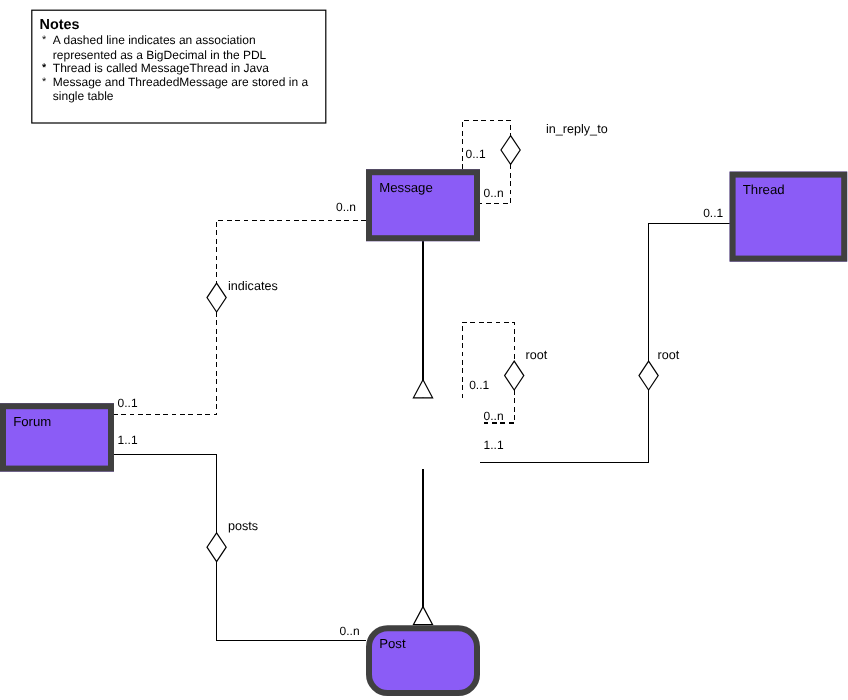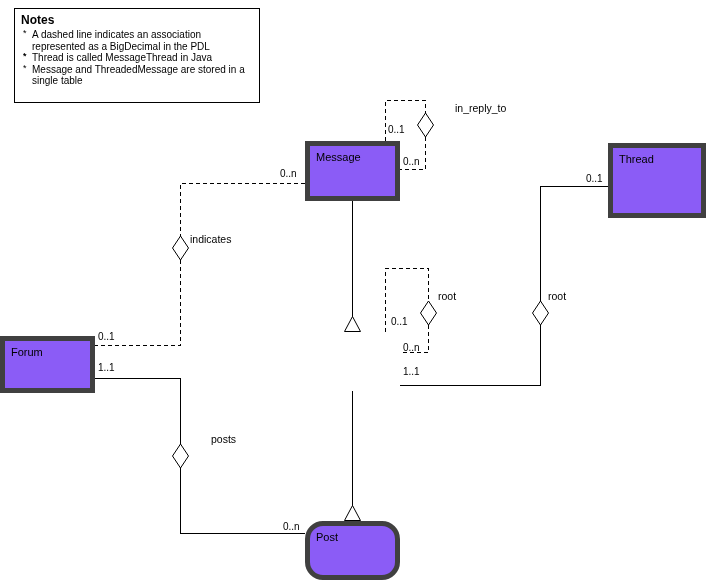--- a/index.html
+++ b/index.html
@@ -14,21 +14,21 @@
   .entity .elabel{
     display:block;padding:5px 0 0 6px;font-size:11px;line-height:12px;white-space:nowrap;
   }
   .mult{
     position:absolute;font-size:10px;line-height:11px;white-space:nowrap;background:transparent;
   }
   .assoc{
     position:absolute;font-size:10.5px;line-height:11px;white-space:nowrap;background:#fff;padding:0 1px;
   }
   .notes{
-    position:absolute;left:14px;top:8px;width:246px;height:95px;border:1px solid #000;
+    position:absolute;left:26px;top:8px;width:246px;height:95px;border:1px solid #000;
     box-sizing:border-box;background:#fff;padding:4px 6px 0 6px;
   }
   .notes .ntitle{font-size:12px;font-weight:bold;line-height:14px;margin:0 0 2px 0;}
   .notes ul{list-style:none;margin:0;padding:0;}
   .notes li{
     position:relative;font-size:10px;line-height:11.5px;padding-left:11px;margin:0;
   }
   .notes .bullet{position:absolute;left:2px;top:-1px;font-size:9px;}
 </style>
 </head>
@@ -100,21 +100,21 @@
   </div>
 
   <div class="entity" style="left:305px;top:521px;width:95px;height:59px;border-radius:18px;">
     <span class="elabel">Post</span>
   </div>
 
   <div class="assoc" style="left:436px;top:103px;margin-left:18px;">in_reply_to</div>
   <div class="assoc" style="left:189px;top:234px;">indicates</div>
   <div class="assoc" style="left:437px;top:291px;">root</div>
   <div class="assoc" style="left:547px;top:291px;">root</div>
-  <div class="assoc" style="left:189px;top:434px;margin-left:21px;">posts</div>
+  <div class="assoc" style="left:189px;top:434px;">posts</div>
 
   <div class="mult" style="left:388px;top:124px;">0..1</div>
   <div class="mult" style="left:403px;top:156px;">0..n</div>
   <div class="mult" style="left:280px;top:168px;">0..n</div>
   <div class="mult" style="left:98px;top:331px;">0..1</div>
   <div class="mult" style="left:391px;top:316px;">0..1</div>
   <div class="mult" style="left:403px;top:342px;">0..n</div>
   <div class="mult" style="left:586px;top:173px;">0..1</div>
   <div class="mult" style="left:403px;top:366px;">1..1</div>
   <div class="mult" style="left:98px;top:362px;">1..1</div>

